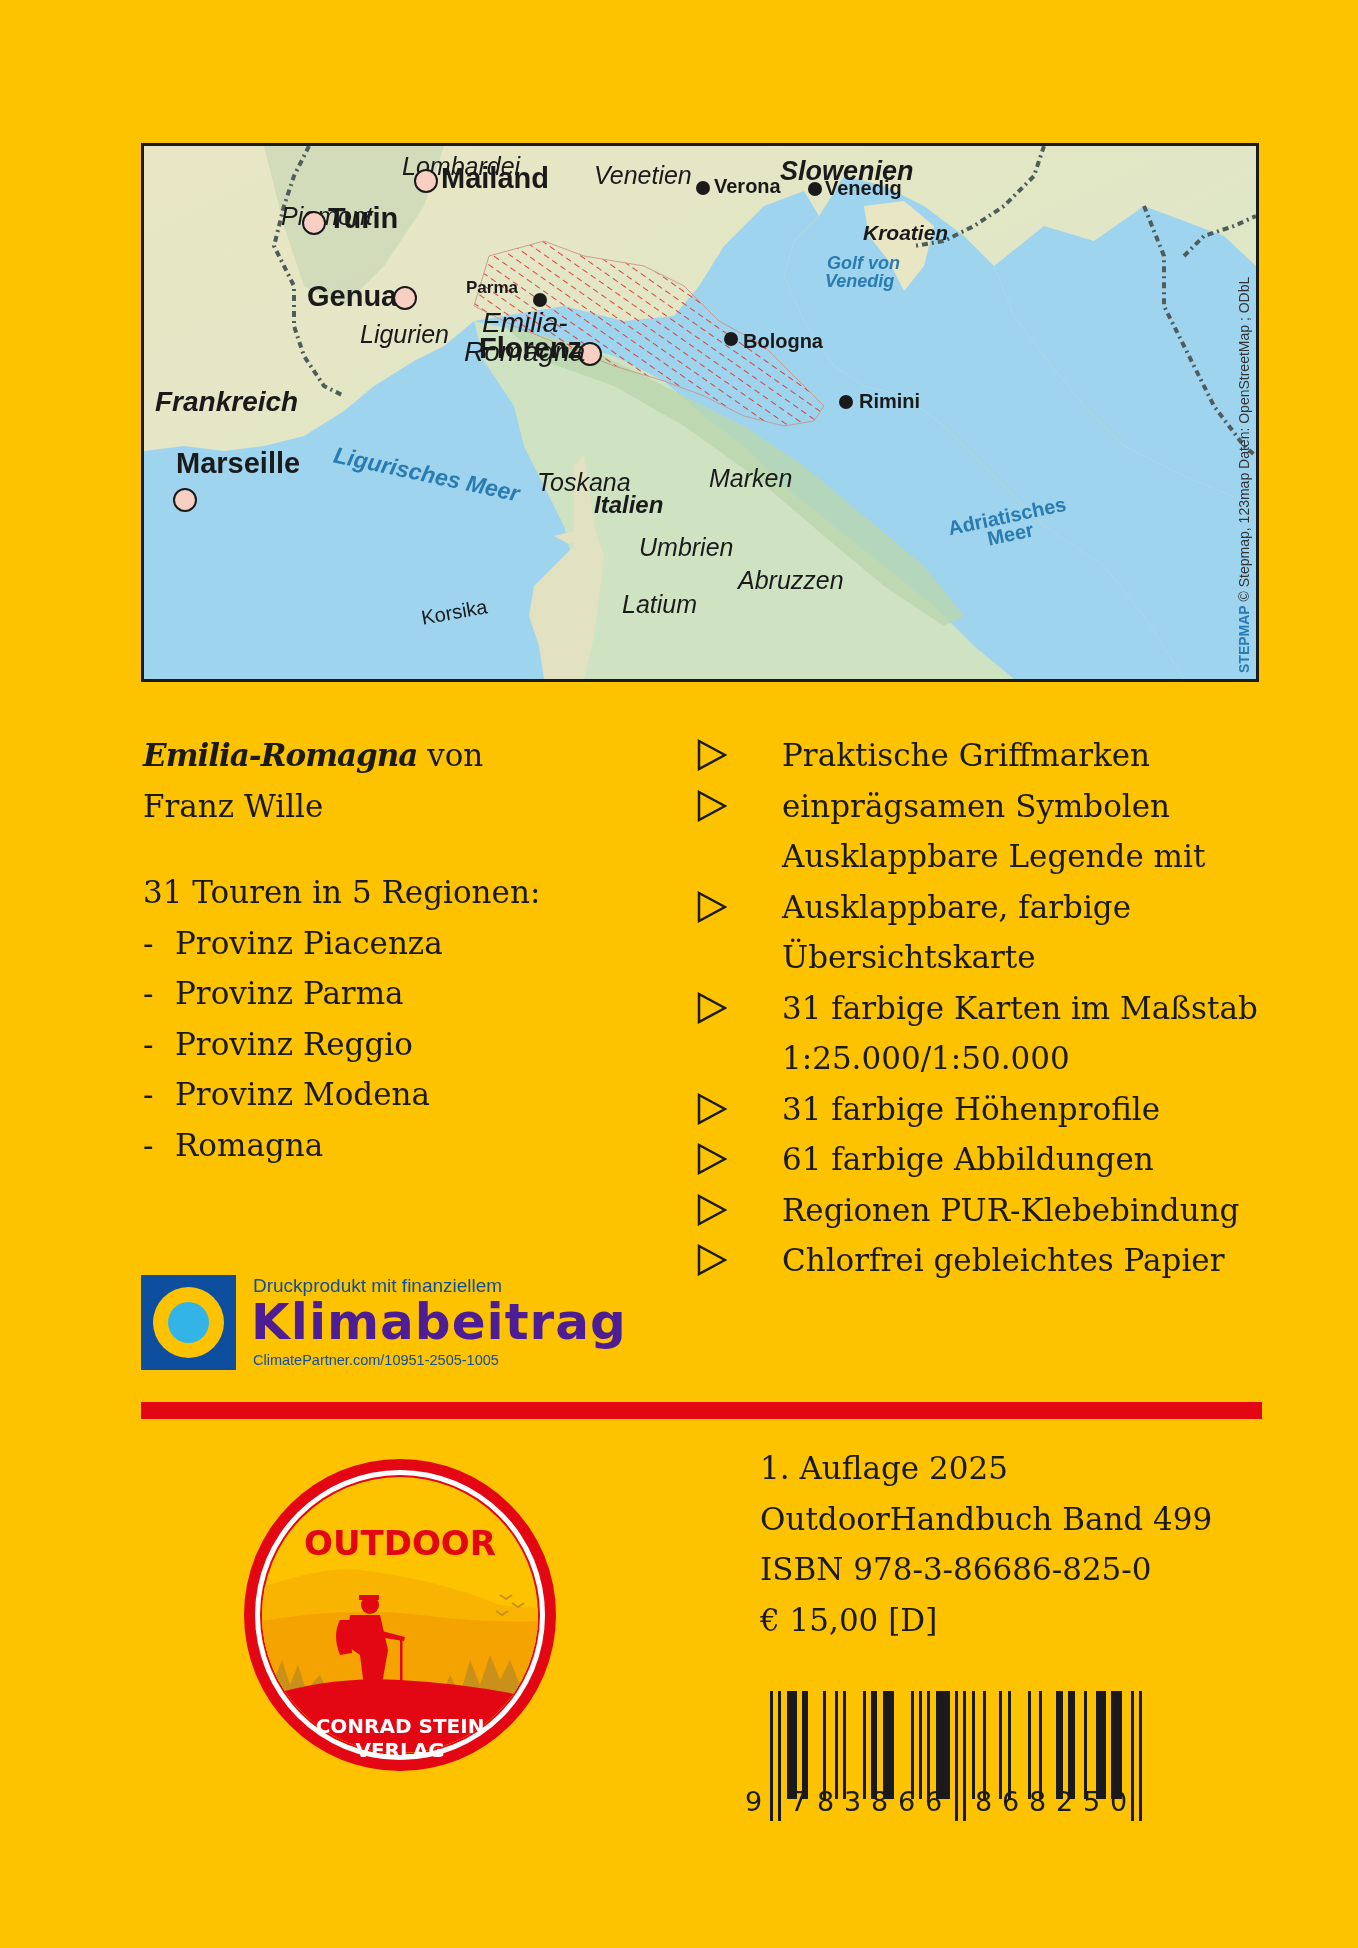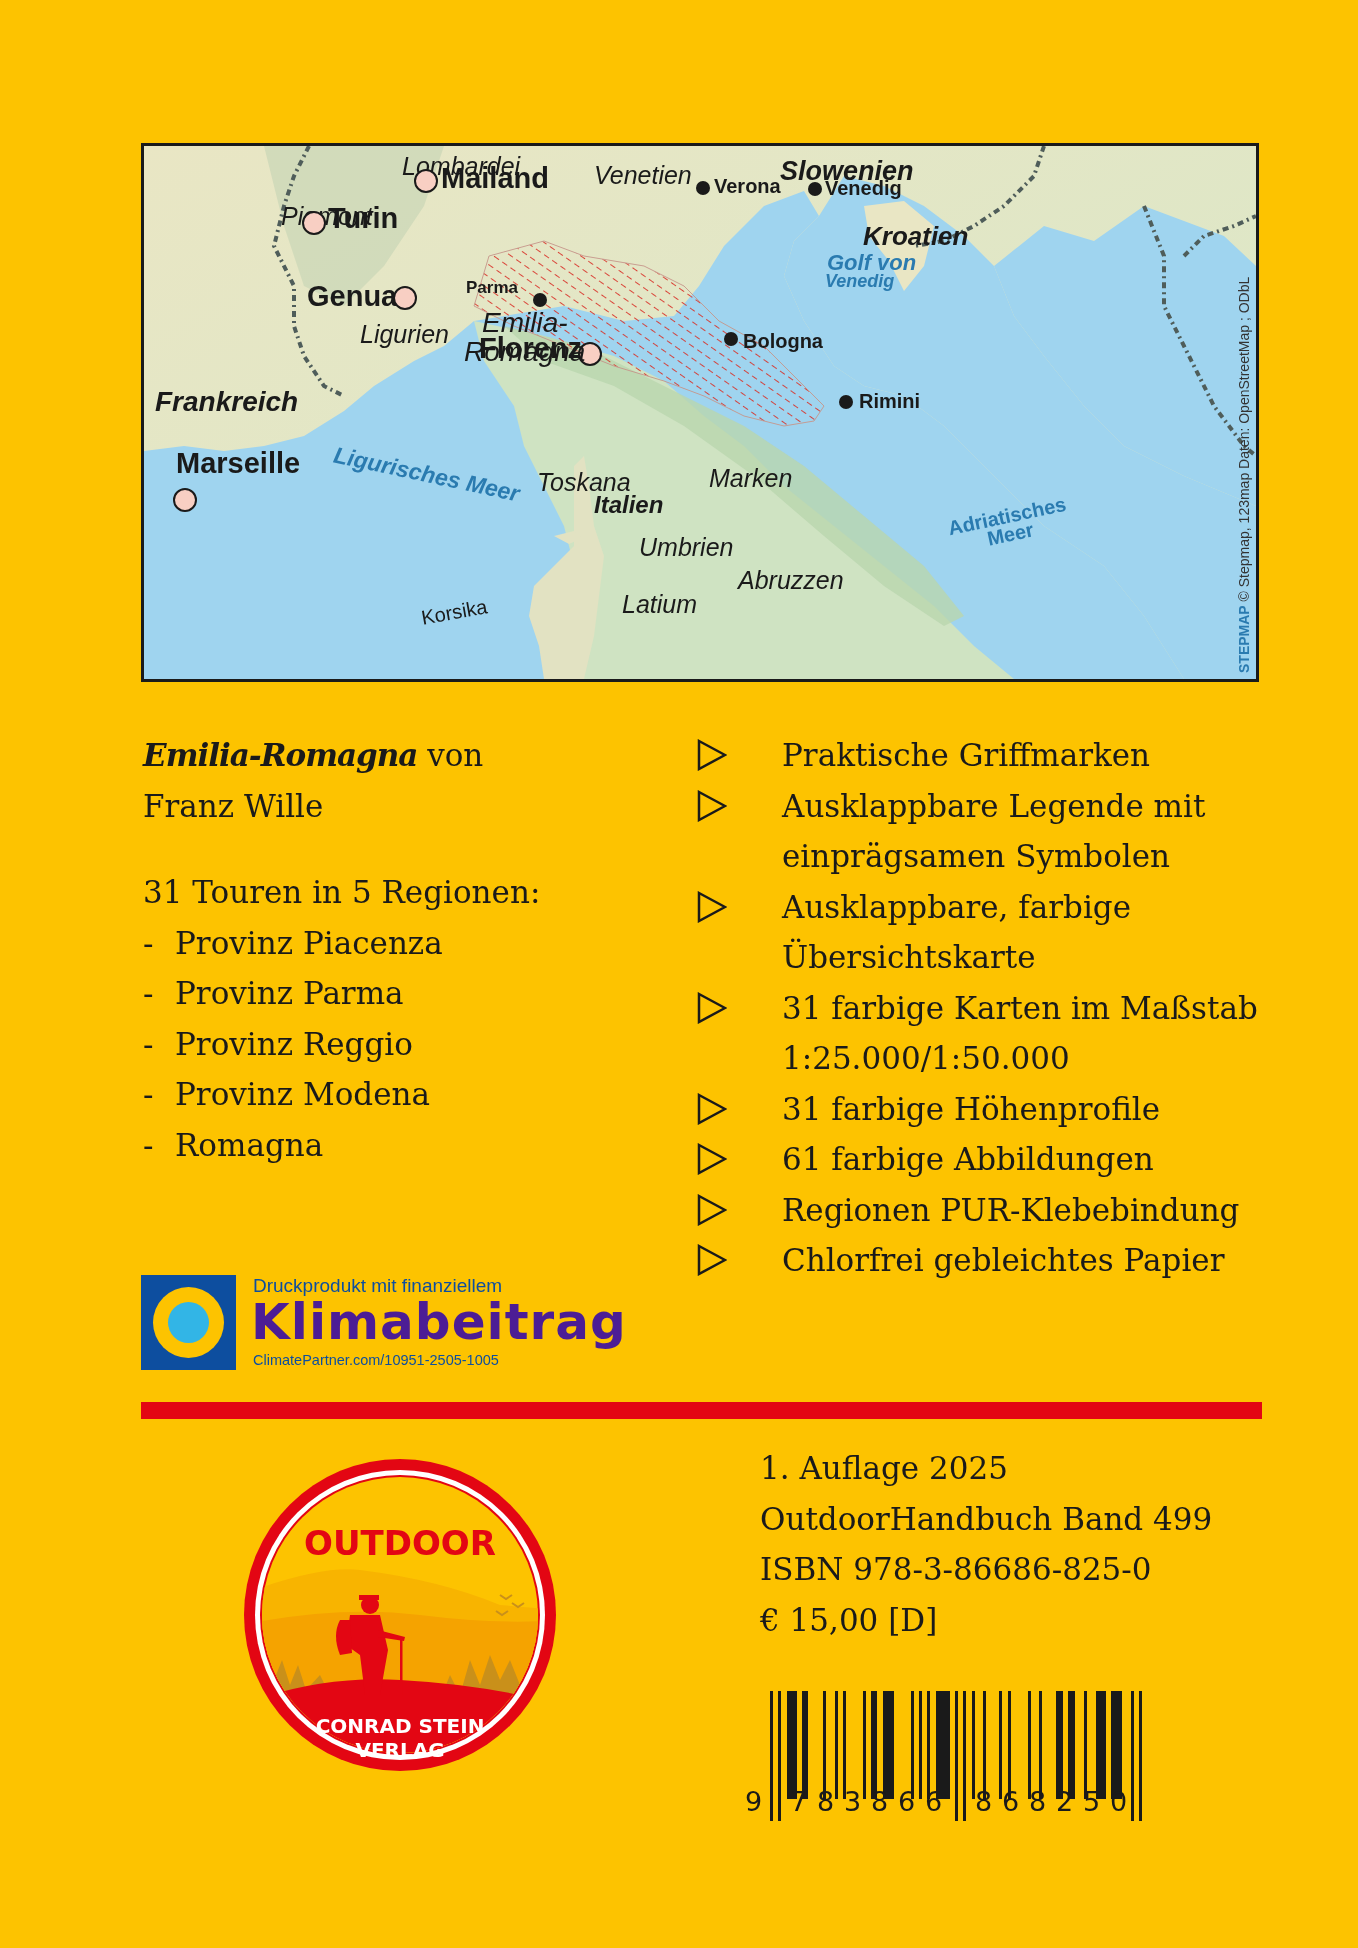--- a/index.html
+++ b/index.html
@@ -141,25 +141,25 @@
   <span class="dot small" style="left:580px;top:186px;"></span>
   <span class="lbl city-sm" style="left:599px;top:184px;">Bologna</span>
   <span class="dot small" style="left:695px;top:249px;"></span>
   <span class="lbl city-sm" style="left:715px;top:244px;">Rimini</span>
 
   <span class="lbl region" style="left:338px;top:161px;font-size:28px;">Emilia-</span>
   <span class="lbl region" style="left:320px;top:190px;font-size:28px;">Romagna</span>
 
   <span class="lbl country" style="left:11px;top:240px;font-size:28px;">Frankreich</span>
   <span class="lbl country" style="left:636px;top:10px;font-size:27px;">Slowenien</span>
-  <span class="lbl country" style="left:719px;top:75px;font-size:26px;">Kroatien</span>
+  <span class="lbl country" style="left:719px;top:75px;font-size:21px;">Kroatien</span>
   <span class="lbl country" style="left:450px;top:345px;font-size:24px;">Italien</span>
 
   <span class="lbl sea" style="left:188px;top:318px;font-size:23px;transform:rotate(12deg);">Ligurisches Meer</span>
-  <span class="lbl sea" style="left:683px;top:107px;font-size:22px;">Golf von</span>
+  <span class="lbl sea" style="left:683px;top:107px;font-size:18px;">Golf von</span>
   <span class="lbl sea" style="left:681px;top:125px;font-size:18px;">Venedig</span>
   <span class="lbl sea" style="left:803px;top:360px;font-style:normal;transform:rotate(-12deg);">Adriatisches</span>
   <span class="lbl sea" style="left:843px;top:378px;font-style:normal;transform:rotate(-12deg);">Meer</span>
 
   <span class="lbl korsika" style="left:277px;top:455px;">Korsika</span>
 
   <div class="credit">
     <span class="stepmap">STEPMAP</span>
     <span>© Stepmap, 123map  Daten: OpenStreetMap ; ODbL</span>
   </div>
@@ -205,22 +205,22 @@
         <div>Praktische Griffmarken</div>
       </div>
   </div>
   <div class="feat">
     <span class="tri">
         <svg width="30" height="32">
           <path d="M2 2 L28 16 L2 30 Z" fill="none" stroke="#1a1a1a" stroke-width="2.5"></path>
         </svg>
       </span>
     <div>
+        <div>einprägsamen Symbolen</div>
         <div>Ausklappbare Legende mit</div>
-        <div>einprägsamen Symbolen</div>
       </div>
   </div>
   <div class="feat">
     <span class="tri">
         <svg width="30" height="32">
           <path d="M2 2 L28 16 L2 30 Z" fill="none" stroke="#1a1a1a" stroke-width="2.5"></path>
         </svg>
       </span>
     <div>
         <div>Ausklappbare, farbige</div>

